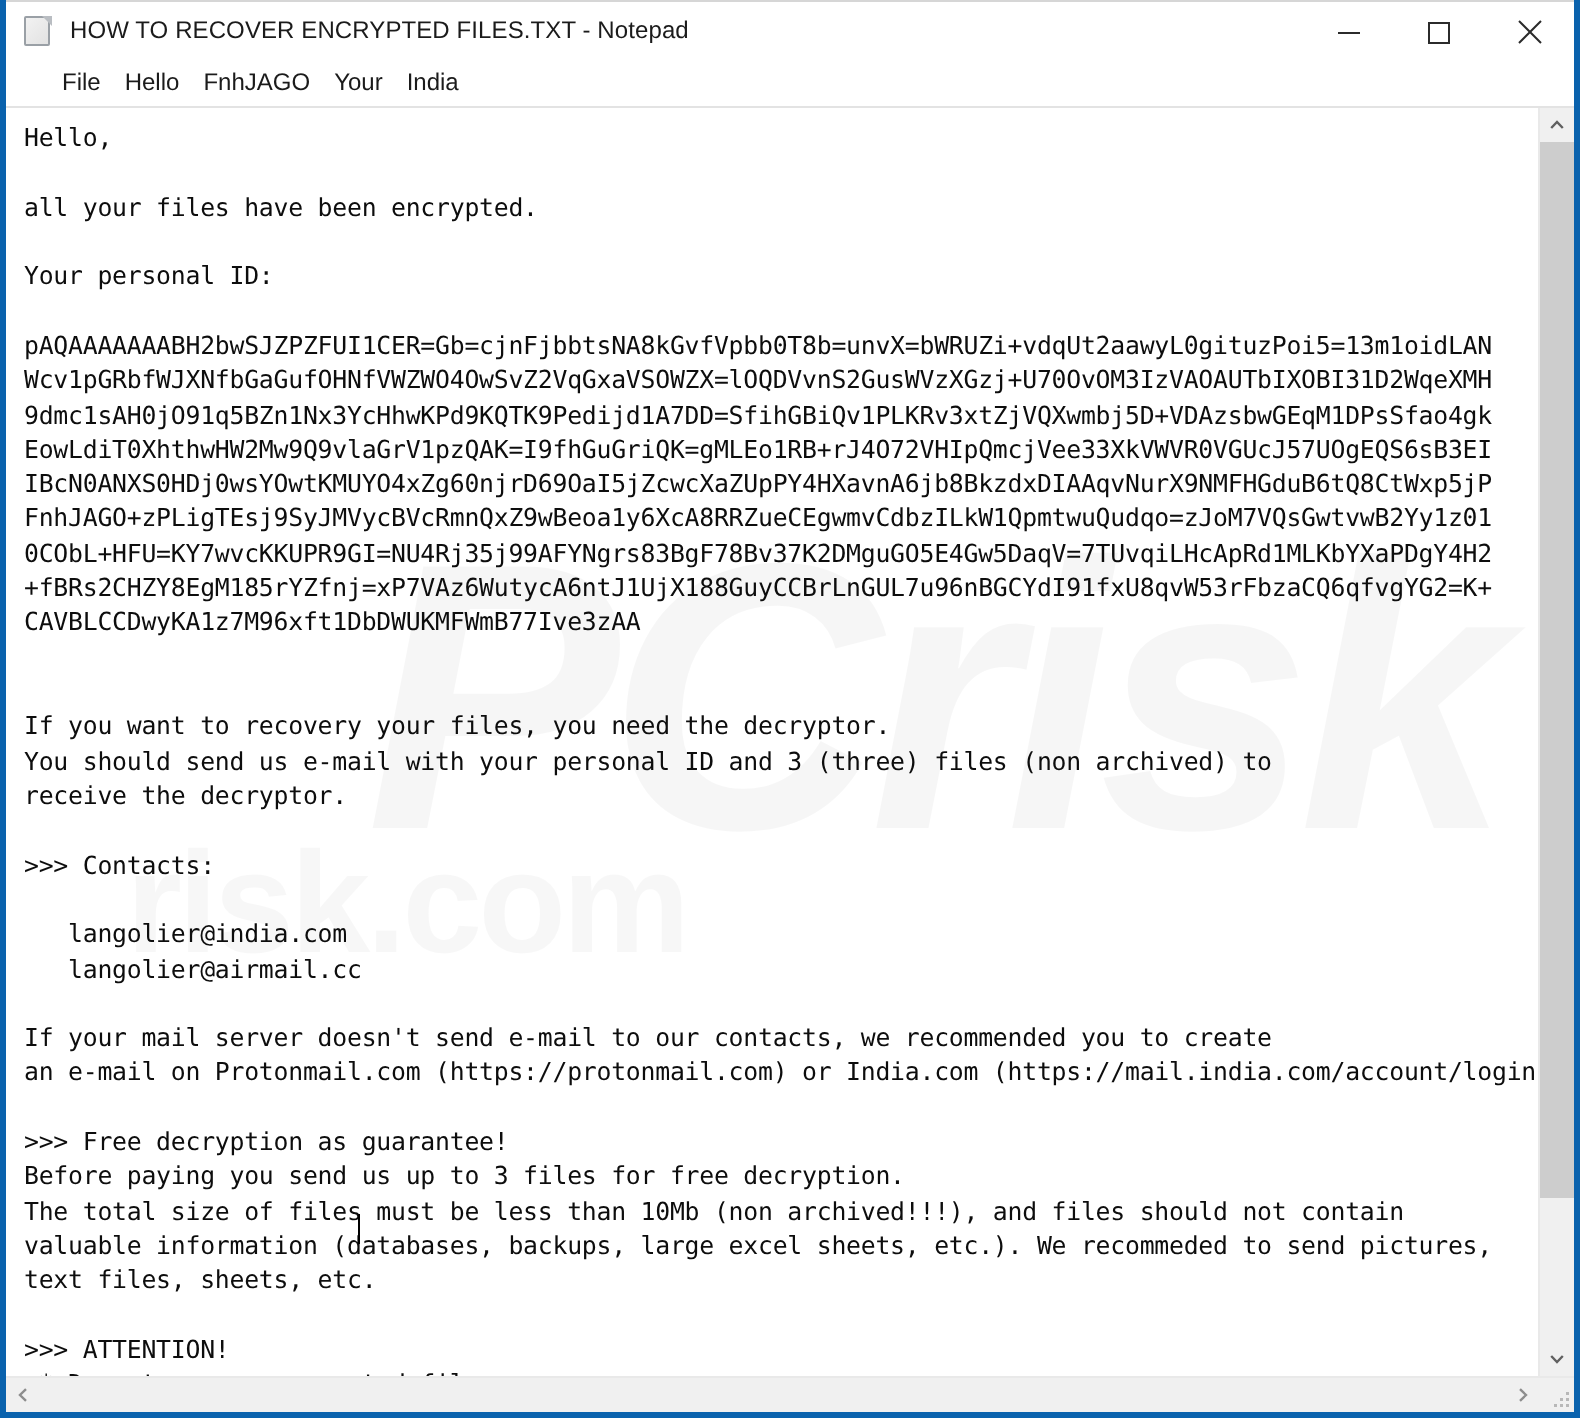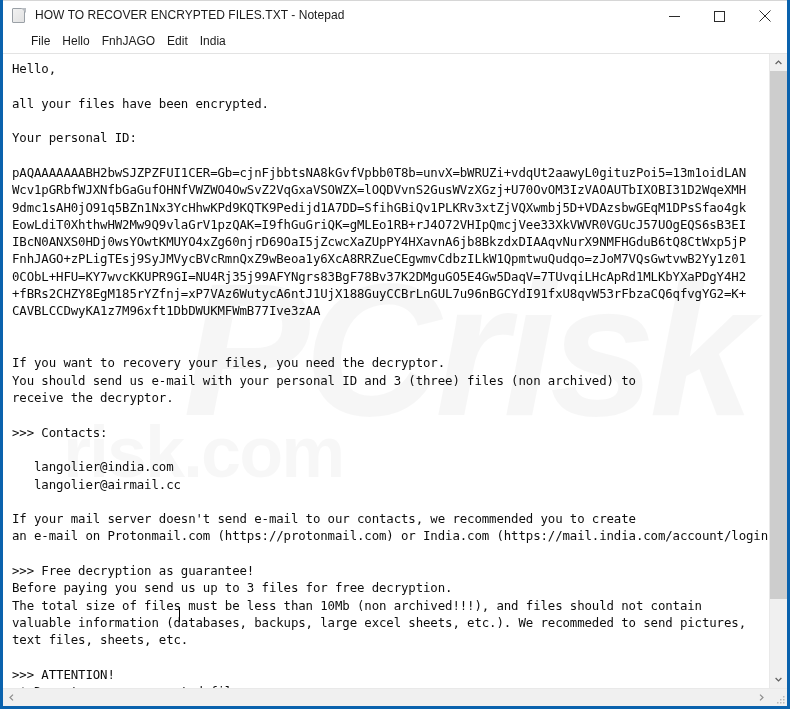--- a/index.html
+++ b/index.html
@@ -274,21 +274,21 @@
           <path d="M0.5 0.5 L11.5 11.5 M11.5 0.5 L0.5 11.5" stroke="#2b2b2b" stroke-width="1" fill="none"></path>
         </svg>
       </button>
     </div>
   </div>
 
   <div class="menubar">
     <div class="menu-item">File</div>
     <div class="menu-item">Hello</div>
     <div class="menu-item">FnhJAGO</div>
-    <div class="menu-item">Edit</div>
+    <div class="menu-item">Your</div>
     <div class="menu-item">India</div>
   </div>
 
   <div class="client">
 
     <div class="editor-row">
 
       <div class="text-area">
         <div class="watermark">
           <div class="wm-big">PCrisk</div>

